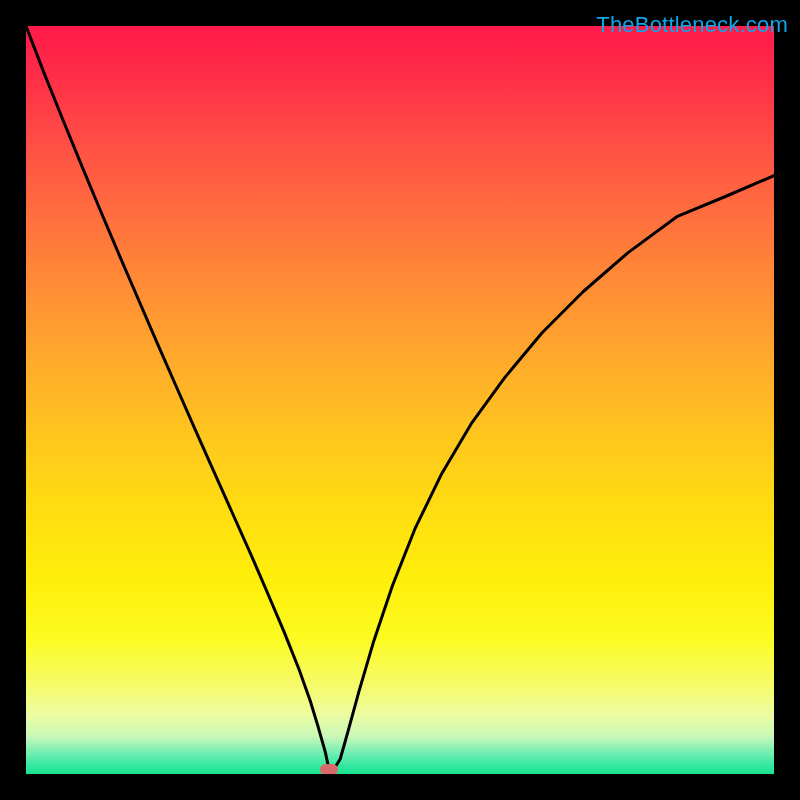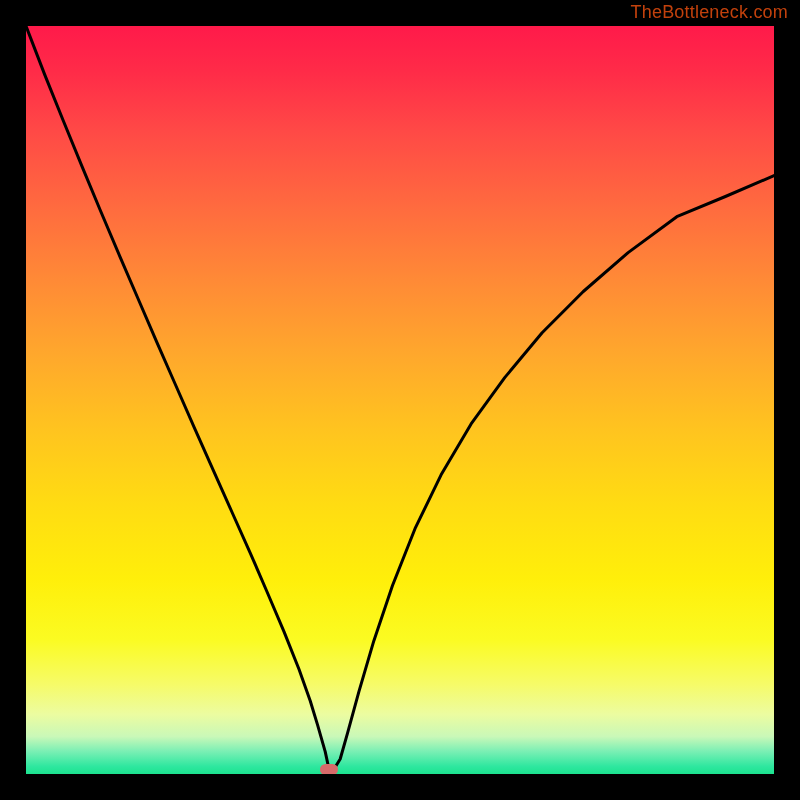--- a/index.html
+++ b/index.html
@@ -56,24 +56,24 @@
   }
   .marker {
     position: absolute;
     width: 18px;
     height: 11px;
     border-radius: 6px;
     background: #d86a6a;
   }
   .watermark {
     position: absolute;
-    top: 2px;
+    top: 12px;
     right: 12px;
-    color: #c2410c;
-    font-size: 18px;
+    color: #0ea5e9;
+    font-size: 22px;
     letter-spacing: 0.2px;
     font-family: Arial, sans-serif;
   }
 </style>
 </head>
 <body>
 
 <div class="frame">
   <div class="plot-area">
     <div class="gradient-bg"></div>

